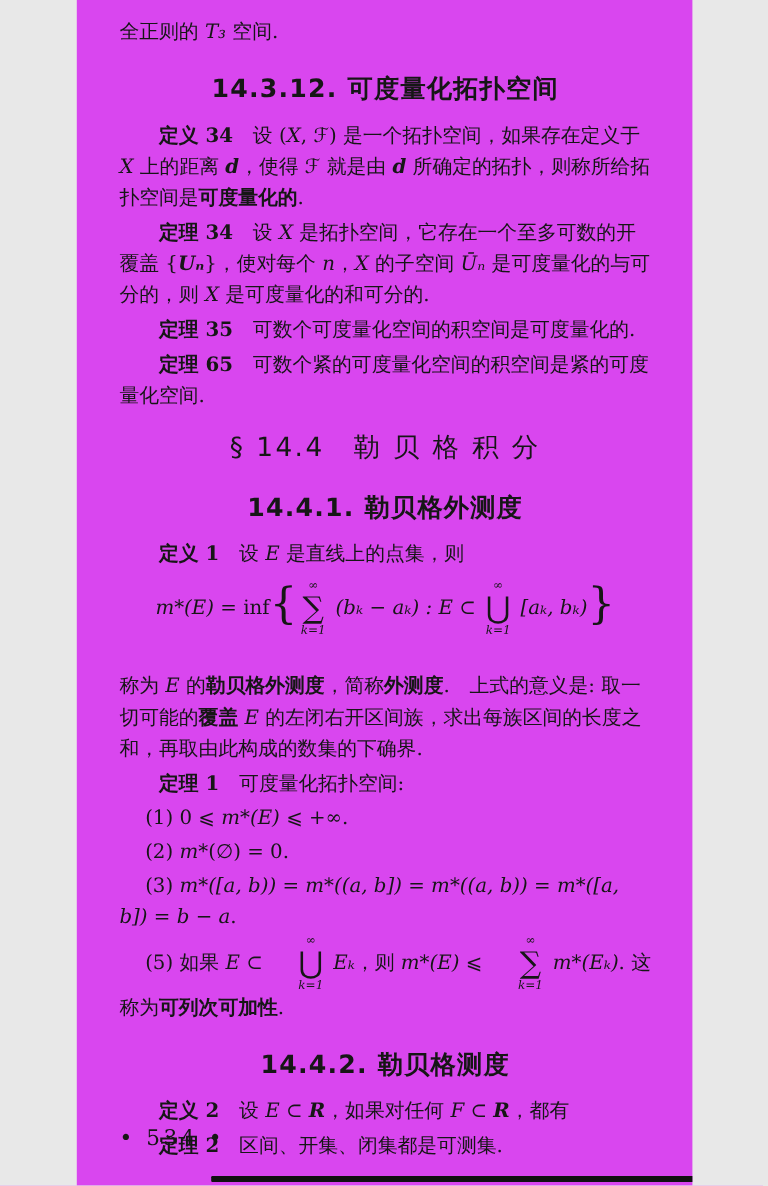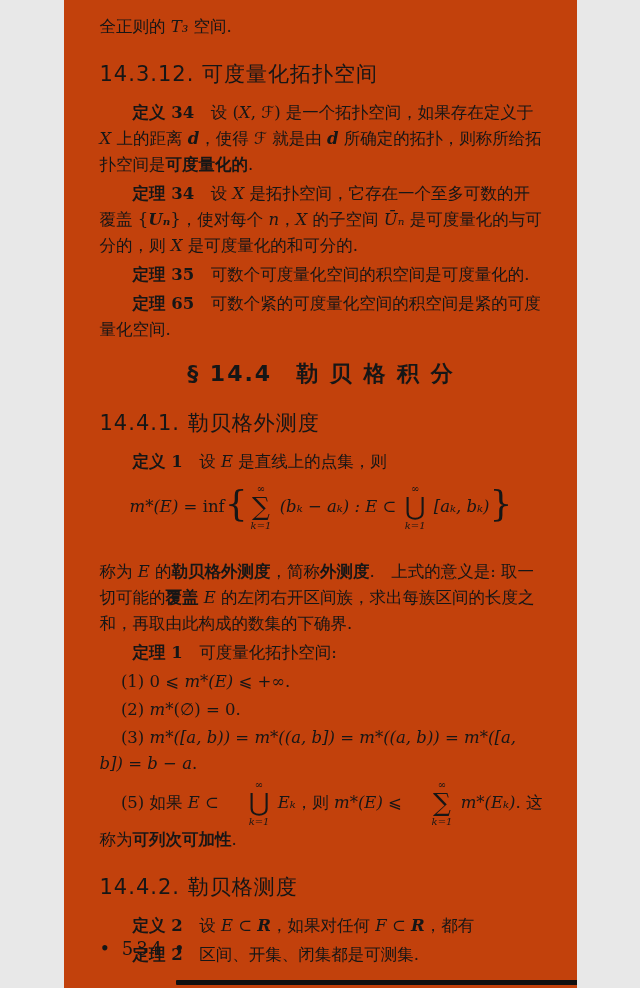--- a/index.html
+++ b/index.html
@@ -1,40 +1,40 @@
 <!DOCTYPE html>
 <html><head>
 <meta charset="utf-8">
 <style>
   html,body{margin:0;padding:0;background:#e8e8e8;}
   .page{
     position:relative;
     width:513px;height:988px;
     margin:0 auto;
-    background:#c2410c;
+    background:#d946ef;
     color:#161616;
     box-sizing:border-box;
     padding:14px 34px 0 36px;
     font-family:"DejaVu Serif","Liberation Serif","DejaVu Sans",serif;
     font-size:16.5px;
     line-height:26px;
     overflow:hidden;
   }
   .para{margin:3px 0;text-indent:2em;}
   .noindent{text-indent:0;margin-top:28px;}
   .item{margin:2px 0;text-indent:1.3em;}
   p{margin:0;}
   .h-sub{
     font-family:"DejaVu Sans","Liberation Sans",sans-serif;
-    font-weight:400;font-size:21px;line-height:28px;
-    margin:20px 0 12px 0;letter-spacing:1px;
+    font-weight:700;font-size:21px;line-height:28px;
+    margin:20px 0 12px 0;letter-spacing:1px;text-align:center;
   }
   .h-main{
     font-family:"DejaVu Sans","Liberation Sans",sans-serif;
-    font-weight:700;font-size:22px;line-height:30px;
+    font-weight:400;font-size:22px;line-height:30px;
     text-align:center;margin:16px 0 20px 0;letter-spacing:2px;
   }
   .intro-line{margin:0 0 16px 0;}
   .b{font-weight:700;}
   .i{font-style:italic;font-family:"DejaVu Serif","DejaVu Sans",serif;}
   .bi{font-weight:700;font-style:italic;font-family:"DejaVu Serif","DejaVu Sans",serif;}
   .bigbrace{font-size:36px;font-weight:400;vertical-align:-4px;line-height:0;}
   .formula{
     text-align:center;margin:8px 0 8px 0;line-height:1;
     font-size:16.5px;

